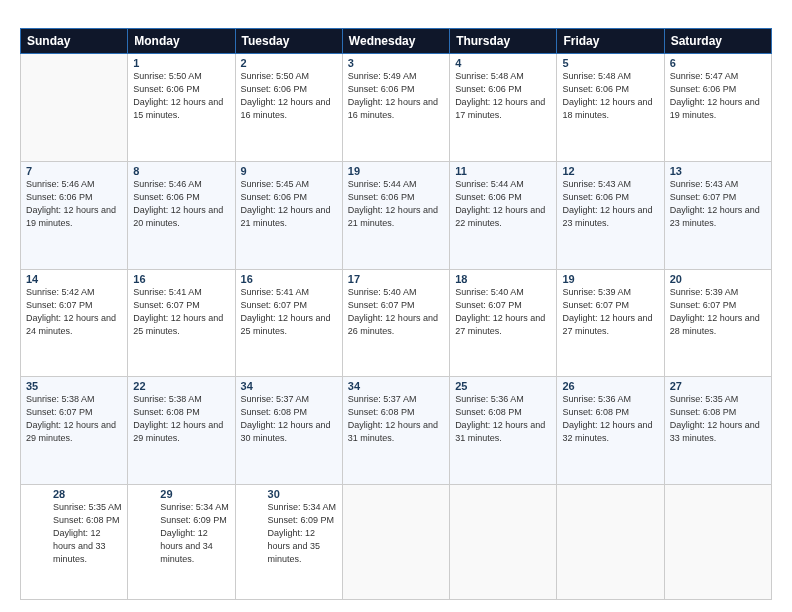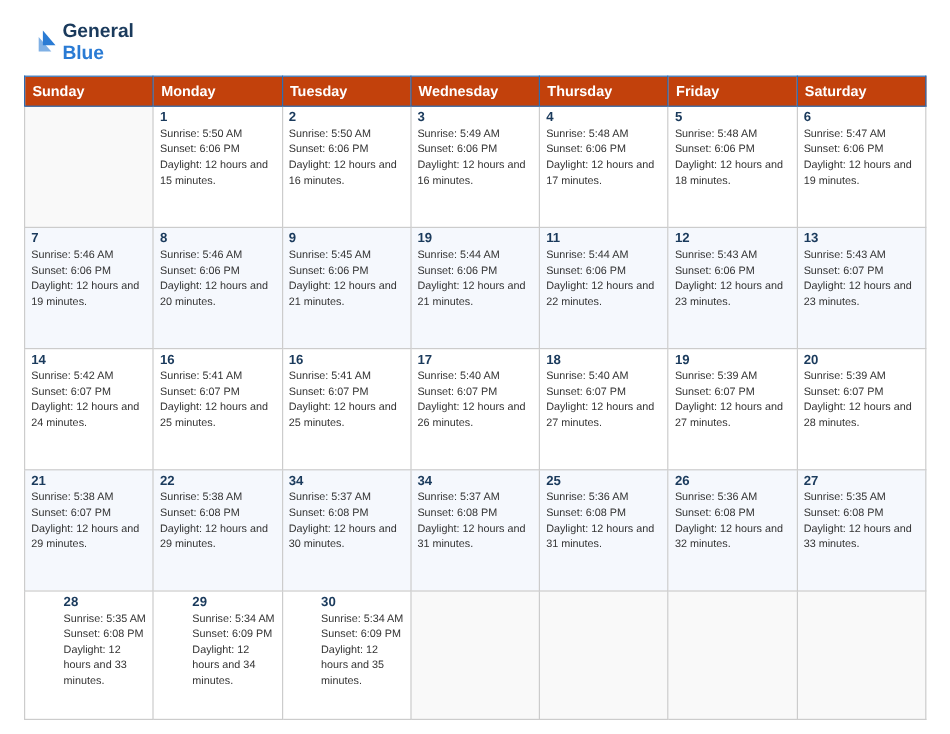--- a/index.html
+++ b/index.html
@@ -55,21 +55,21 @@
       color: #333;
       margin-top: 2px;
     }
     .calendar {
       flex: 1;
       border-collapse: collapse;
       width: 100%;
       table-layout: fixed;
     }
     .calendar th {
-      background: #c2410c;
+      background: #0f172a;
       color: #fff;
       font-size: 12px;
       font-weight: bold;
       text-align: left;
       padding: 5px 6px;
       border: 1px solid #2a6db5;
     }
     .calendar td {
       border: 1px solid #ccc;
       vertical-align: top;
@@ -102,32 +102,20 @@
     .last-row td {
       height: 68px;
       padding-left: 32px;
     }
   </style>
 </head>
 <body>
 
 <div class="page">
   <div class="header">
-    <div class="logo">
-      <svg class="logo-icon" viewBox="0 0 32 32">
-        <polygon points="18,4 30,18 18,18" fill="#2a7bd4"></polygon>
-        <polygon points="14,10 26,24 14,24" fill="#2a7bd4" opacity="0.6"></polygon>
-      </svg>
-      <div>
-        <div class="logo-text">
-          <span>General</span><br>
-          <span class="logo-blue">Blue</span>
-        </div>
-      </div>
-    </div>
     <div class="title-block">
     </div>
   </div>
 
   <table class="calendar">
     <thead>
       <tr>
         <th>Sunday</th>
         <th>Monday</th>
         <th>Tuesday</th>
@@ -220,21 +208,21 @@
             <span class="day-num">19</span>
             <div class="day-info">Sunrise: 5:39 AM<br>Sunset: 6:07 PM<br>Daylight: 12 hours and 27 minutes.</div>
           </td>
           <td>
             <span class="day-num">20</span>
             <div class="day-info">Sunrise: 5:39 AM<br>Sunset: 6:07 PM<br>Daylight: 12 hours and 28 minutes.</div>
           </td>
         </tr>
         <tr class="week-row">
           <td>
-            <span class="day-num">21</span>
+            <span class="day-num">35</span>
             <div class="day-info">Sunrise: 5:38 AM<br>Sunset: 6:07 PM<br>Daylight: 12 hours and 29 minutes.</div>
           </td>
           <td>
             <span class="day-num">22</span>
             <div class="day-info">Sunrise: 5:38 AM<br>Sunset: 6:08 PM<br>Daylight: 12 hours and 29 minutes.</div>
           </td>
           <td>
             <span class="day-num">34</span>
             <div class="day-info">Sunrise: 5:37 AM<br>Sunset: 6:08 PM<br>Daylight: 12 hours and 30 minutes.</div>
           </td>

